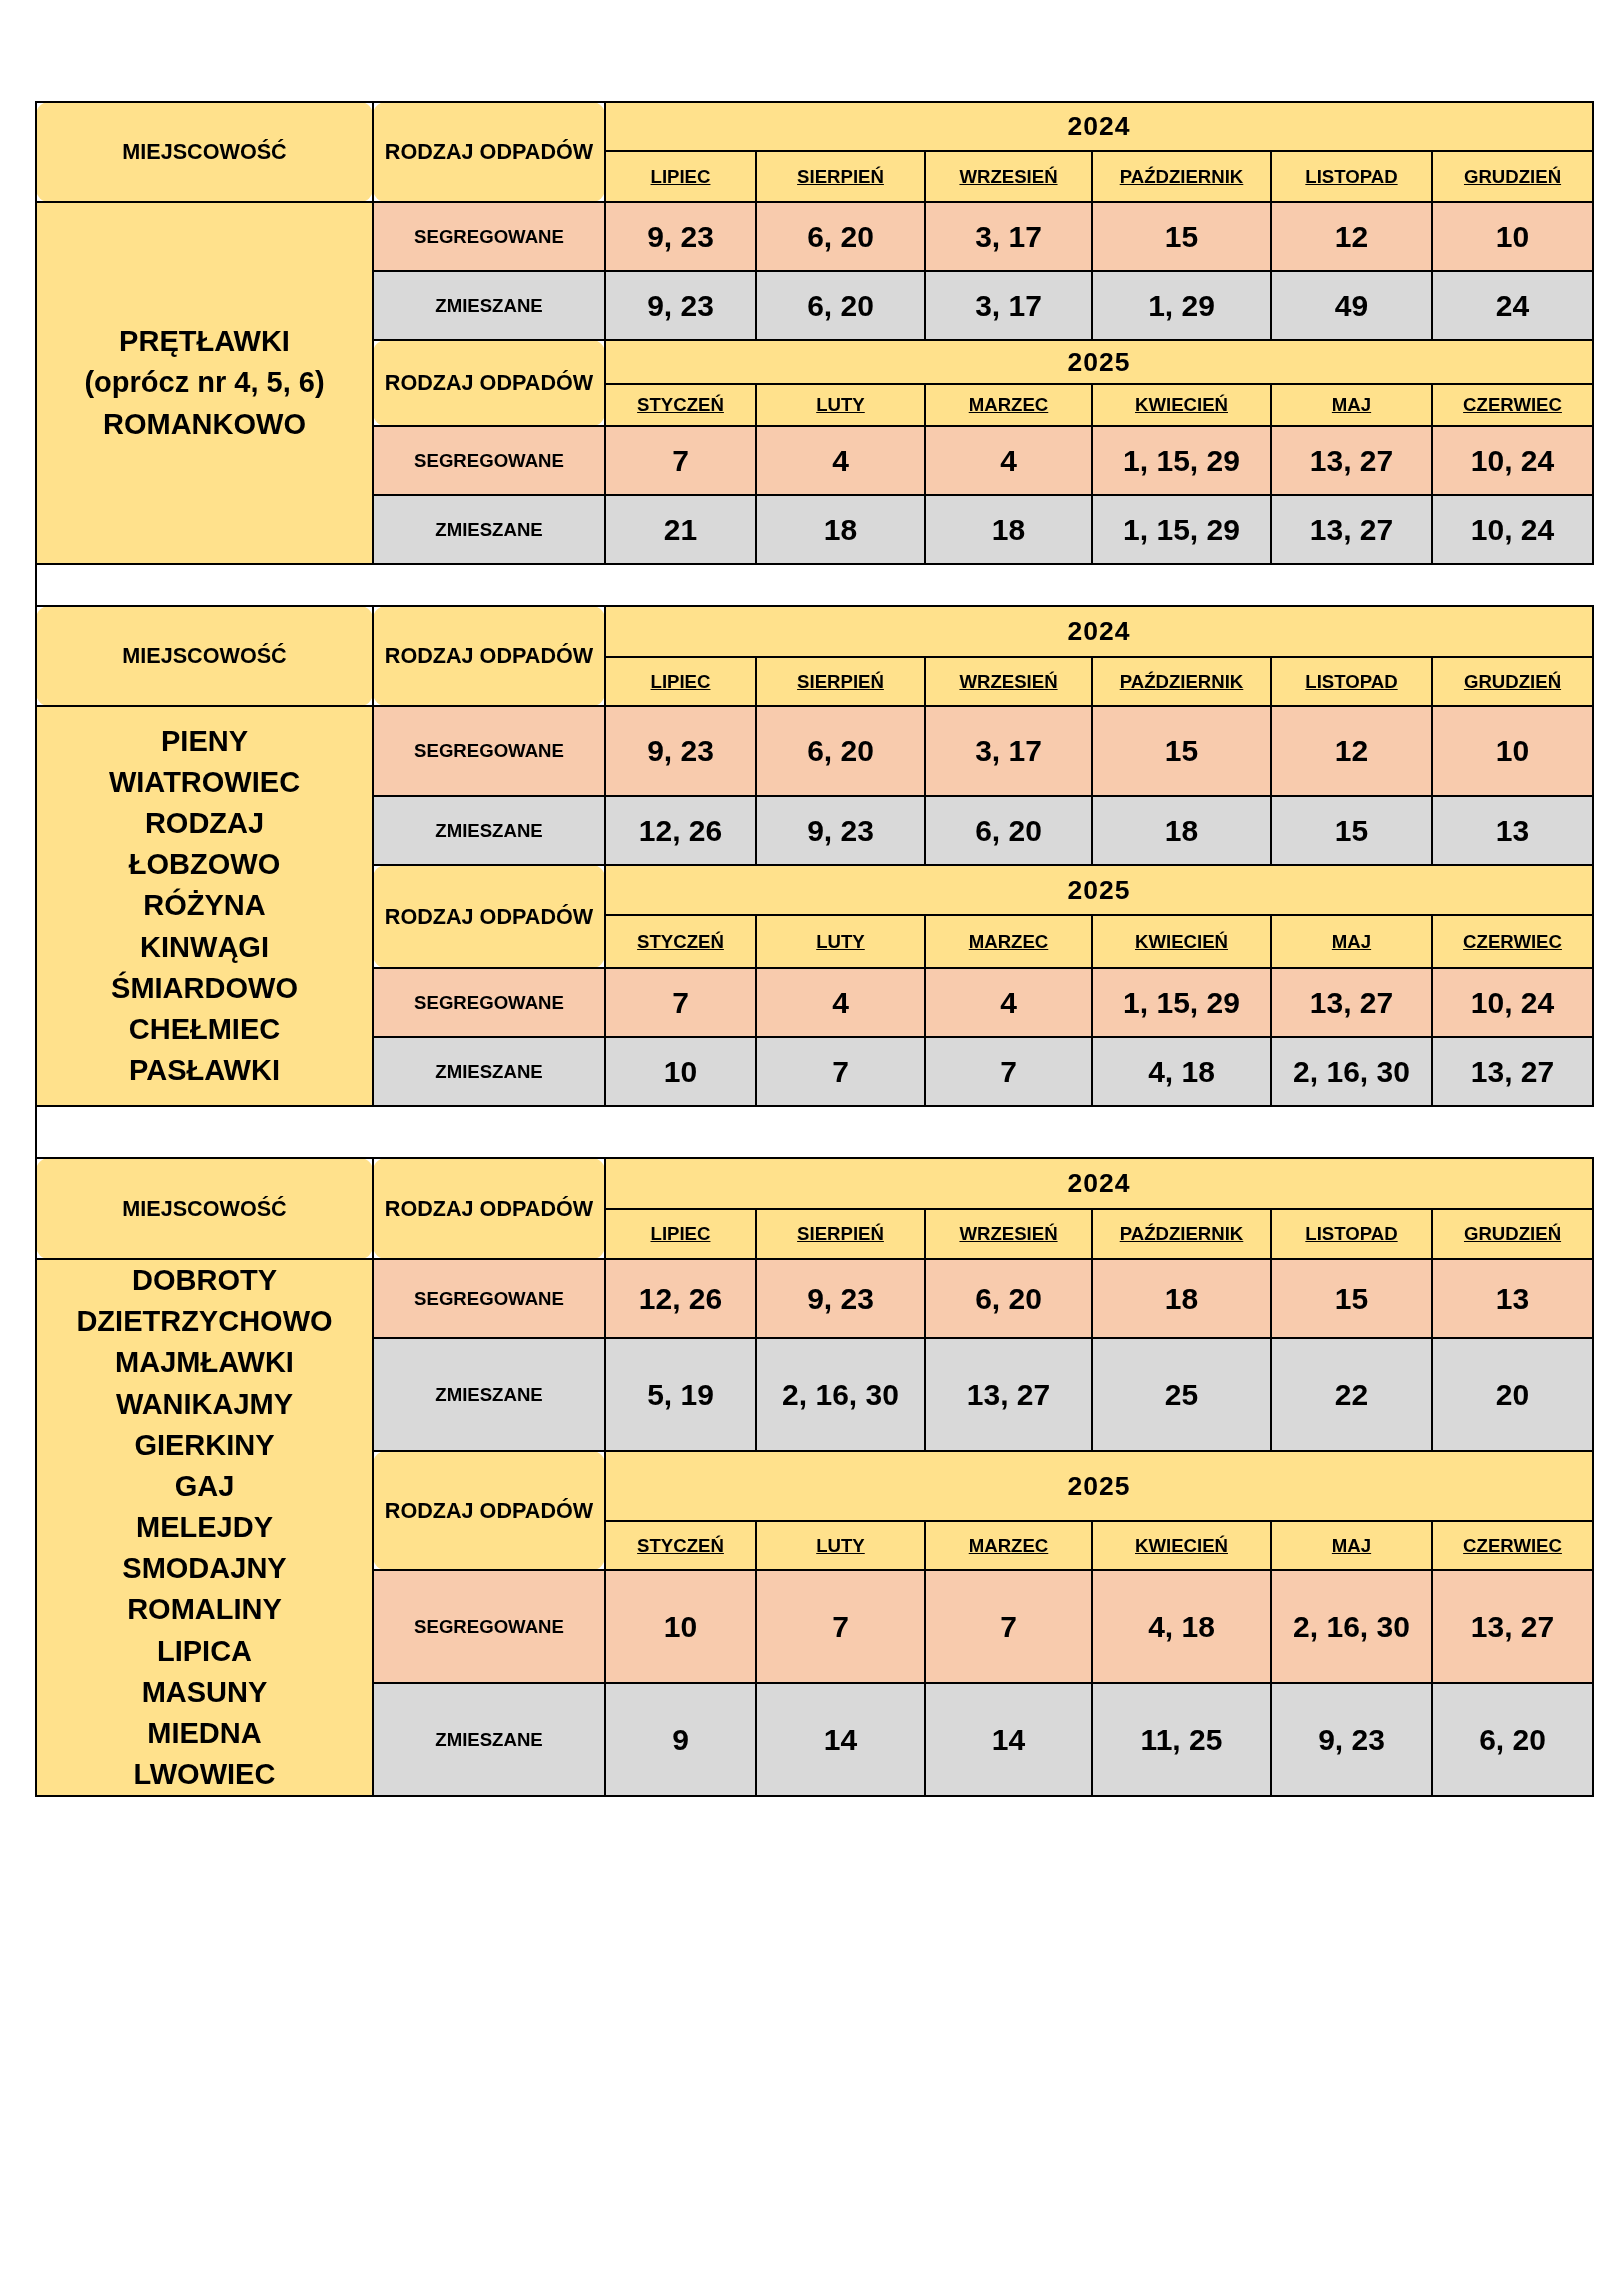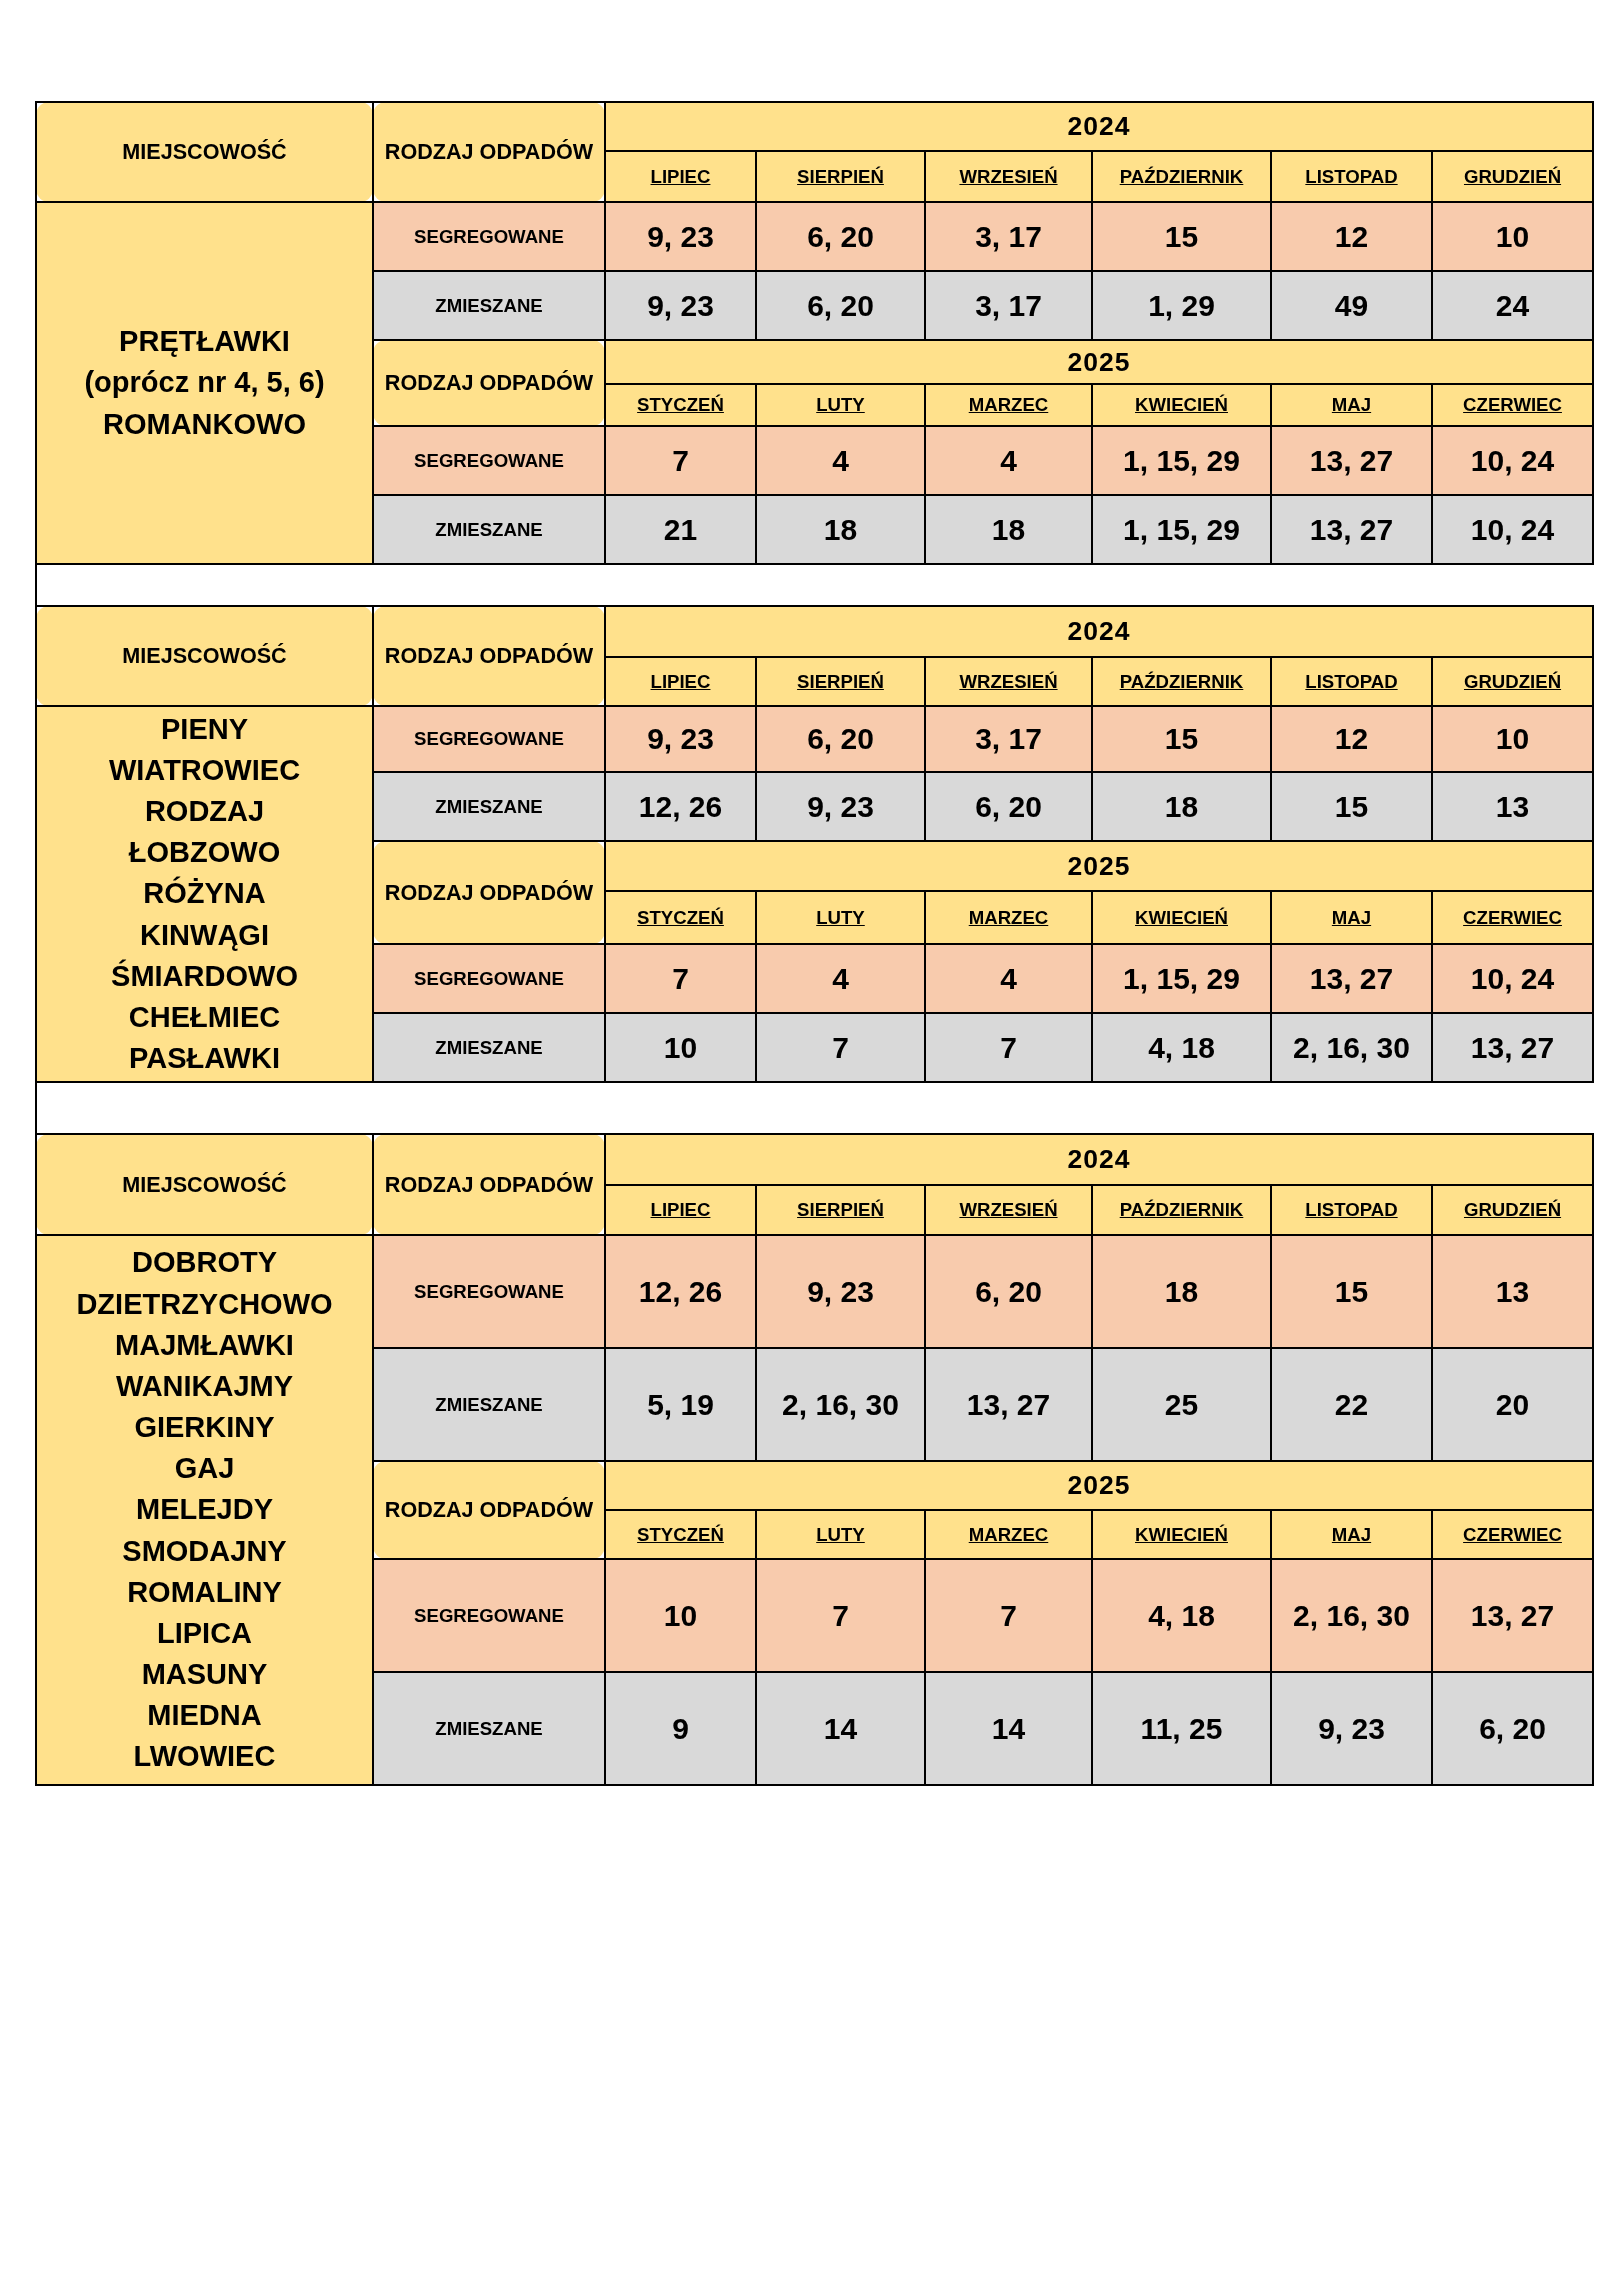--- a/index.html
+++ b/index.html
@@ -38,26 +38,26 @@
   .gap { border-left: 2px solid var(--border, #000); }
   .g1  { height: 40px; }
   .g2  { height: 50px; }
 
   .t1 tr:nth-child(1){height:49px}  .t1 tr:nth-child(2){height:51px}
   .t1 tr:nth-child(3){height:69px}  .t1 tr:nth-child(4){height:69px}
   .t1 tr:nth-child(5){height:44px}  .t1 tr:nth-child(6){height:42px}
   .t1 tr:nth-child(7){height:69px}  .t1 tr:nth-child(8){height:69px}
 
   .t2 tr:nth-child(1){height:51px}  .t2 tr:nth-child(2){height:49px}
-  .t2 tr:nth-child(3){height:66px}  .t2 tr:nth-child(4){height:69px}
+  .t2 tr:nth-child(3){height:90px}  .t2 tr:nth-child(4){height:69px}
   .t2 tr:nth-child(5){height:50px}  .t2 tr:nth-child(6){height:53px}
   .t2 tr:nth-child(7){height:69px}  .t2 tr:nth-child(8){height:69px}
 
   .t3 tr:nth-child(1){height:51px}  .t3 tr:nth-child(2){height:50px}
-  .t3 tr:nth-child(3){height:113px} .t3 tr:nth-child(4){height:113px}
+  .t3 tr:nth-child(3){height:79px} .t3 tr:nth-child(4){height:113px}
   .t3 tr:nth-child(5){height:49px}  .t3 tr:nth-child(6){height:49px}
   .t3 tr:nth-child(7){height:113px} .t3 tr:nth-child(8){height:113px}
 </style>
 </head>
 <body>
 
 <div id="page">
   <div id="tables-host">
   <table class="sched t1">
     <colgroup>

